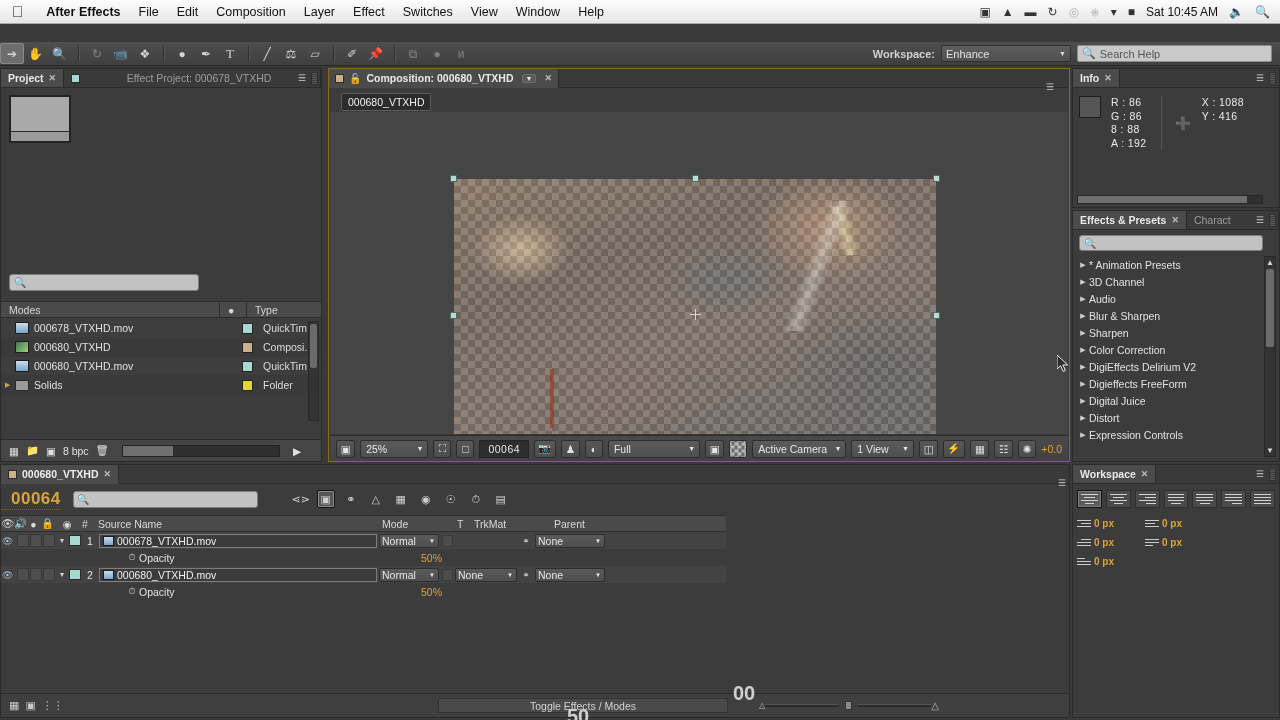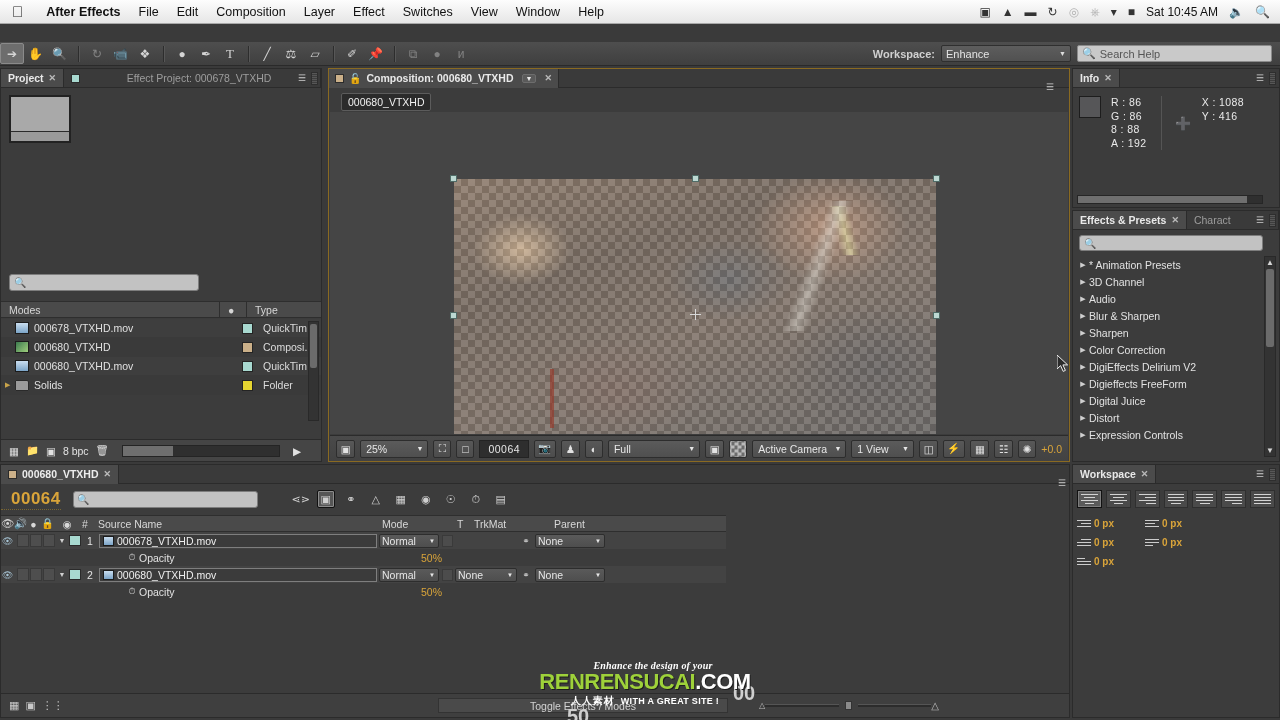--- a/index.html
+++ b/index.html
@@ -844,24 +844,14 @@
       <span style="font-size:8px;color:#bbb;">△</span>
       <span class="bar"></span>
       <span class="kn"></span>
       <span class="bar"></span>
       <span style="font-size:10px;color:#bbb;">△</span>
     </div>
   </div>
 
   <div class="bignum" style="left:567px; top:682px;margin-top:23px;">50</div>
   <div class="bignum" style="left:733px; top:682px;">00</div>
-  <div class="wm">
-    <div class="l1">Enhance the design of your</div>
-    <div class="l2">
-      <span>RENRENSUCAI</span><b>.COM</b>
-    </div>
-    <div class="l3">
-      <span class="cn">人人素材</span>
-      <span class="en">WITH A GREAT SITE !</span>
-    </div>
-  </div>
 
 </div>
 
 </body></html>

